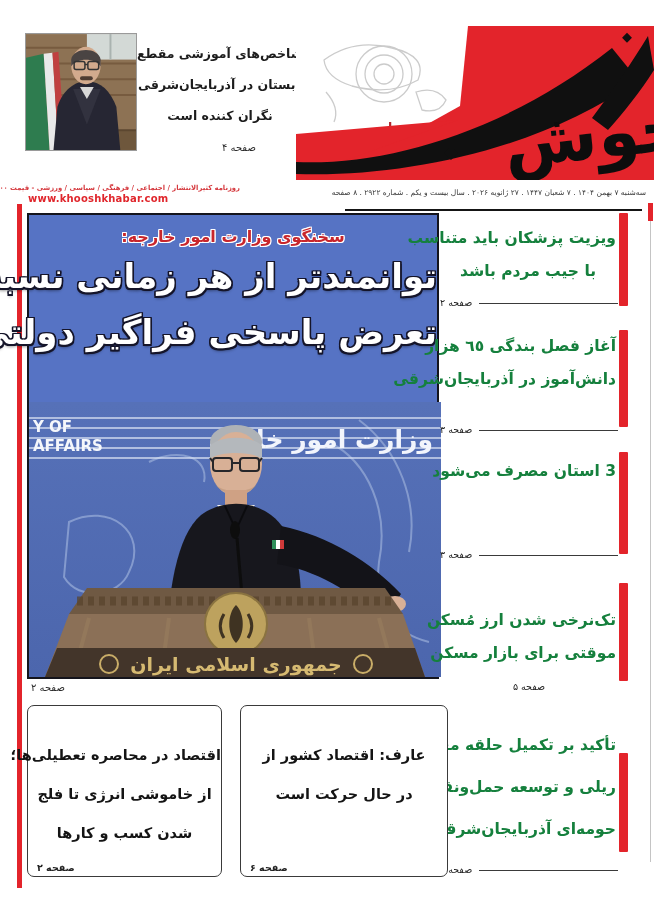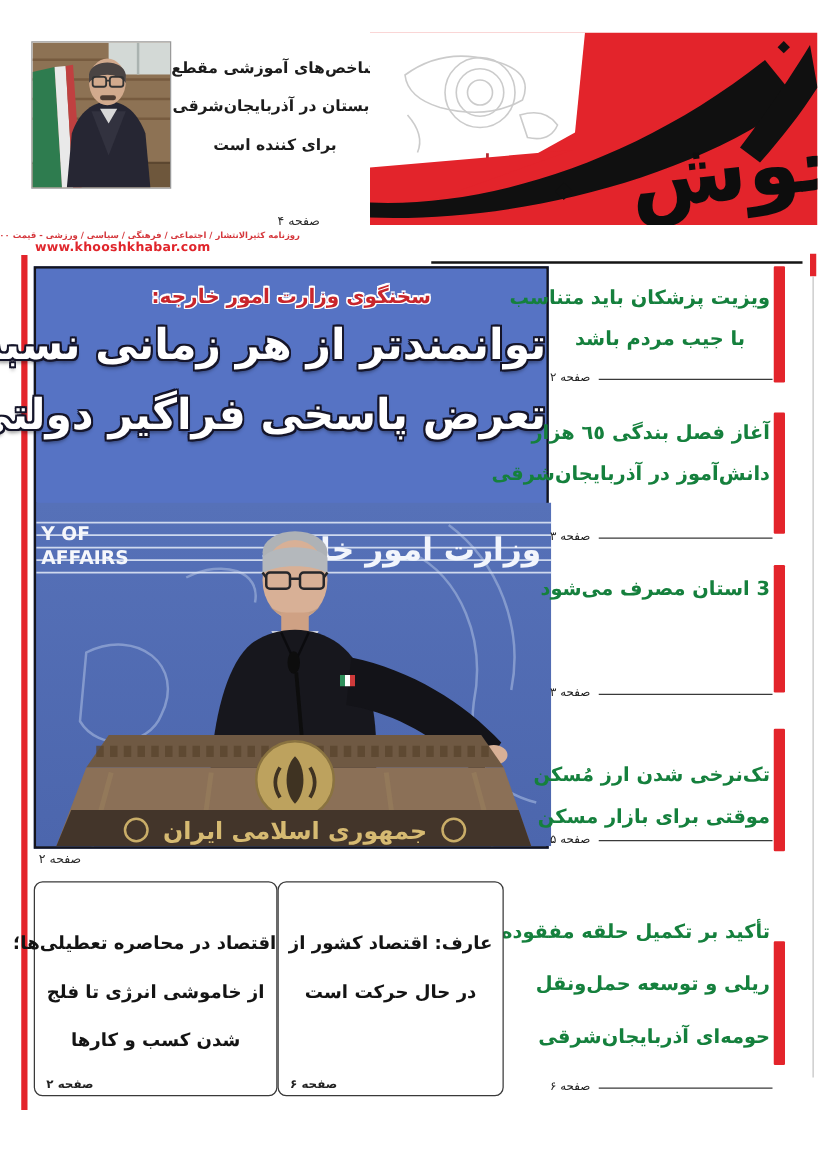--- a/index.html
+++ b/index.html
@@ -10,21 +10,21 @@
   }
   .abs { position:absolute; }
   .rtl { direction:rtl; }
 
   
   .tl-photo { left:25px; top:33px; width:112px; height:118px; border:1px solid #9a9a9a; }
   .tl-headline { left:136px; top:38px; width:168px; text-align:center;
     font-size:12.5px; font-weight:bold; color:#1c1c1c; }
   .tl-headline div { line-height:31px; white-space:nowrap; }
   .pg-ref { font-size:10px; color:#2b2b2b; }
-  .tl-pageref { left:222px; top:142px;margin-top:30px; }
+  .tl-pageref { left:222px; top:142px; }
   .masthead { left:296px; top:26px; width:358px; height:154px; }
   .pubinfo { left:26px; top:184px; width:214px; font-size:6.8px; font-weight:bold;
     color:#d5383d; text-align:center; white-space:nowrap; }
   .website { left:28px; top:193px; font-size:10px; font-weight:bold; color:#e0262c;
     text-decoration:none; letter-spacing:.2px; }
   .dateline { left:330px; top:188px; width:316px; font-size:7.5px; color:#3a3a3a;
     text-align:right; white-space:nowrap; }
   .dateline-rule { left:345px; top:209px; width:297px; height:2px; background:#151515; }
 
   
@@ -58,21 +58,21 @@
   .rc-foot .pg { font-size:9.5px; color:#222; white-space:nowrap; }
   .rc-foot .ln { flex:1; border-top:1.3px solid #3a3a3a; margin-top:2px; }
 
   
   .bbox { top:705px; height:172px; border:1.4px solid #3a3a3a; border-radius:7px;
     background:#fff; text-align:center; font-weight:bold; font-size:14.5px; color:#141414; }
   .bbox .lines { padding-top:30px; }
   .bbox .lines div { line-height:39px; white-space:nowrap; }
   .bbox .pg { position:absolute; left:9px; bottom:3px; font-size:9.5px; color:#222; }
   .bbox-left { left:27px;  width:195px; }
-  .bbox-mid  { left:222px; width:181px; }
+  .bbox-mid  { left:240px; width:208px; }
 </style>
 </head>
 <body>
 
 <div class="page">
 
   <div class="abs tl-photo">
     <svg viewBox="0 0 112 118" width="110" height="116">
       <rect width="112" height="118" fill="#8d7254"></rect>
       <g stroke="#775b3f" stroke-width="2">
@@ -102,21 +102,21 @@
           <line x1="60" y1="31" x2="63" y2="31"></line>
         </g>
         <rect x="55" y="43" width="13" height="4" rx="2" fill="#4e3c32"></rect>
       </g>
     </svg>
   </div>
 
   <div class="abs rtl tl-headline">
     <div>شاخص‌های آموزشی مقطع</div>
     <div>دبستان در آذربایجان‌شرقی</div>
-    <div>برای کننده است</div>
+    <div>نگران کننده است</div>
   </div>
   <div class="abs rtl pg-ref tl-pageref">صفحه ۴</div>
 
   <div class="abs masthead">
     <svg viewBox="0 0 358 154" width="358" height="154">
       <rect width="358" height="154" fill="#e3242b"></rect>
       <polygon points="0,0 172,0 164,80 128,100 0,114" fill="#ffffff"></polygon>
       <g stroke="#bfbfbf" fill="none" stroke-width="1.3" opacity="0.8">
         <circle cx="88" cy="48" r="28"></circle>
           <circle cx="88" cy="48" r="19"></circle>
@@ -132,20 +132,21 @@
         <path d="M296,92 C320,60 336,36 352,10 L358,44 C344,66 328,86 312,104 Z" fill="#101010"></path>
         <rect x="150" y="122" width="10" height="10" fill="#101010" transform="rotate(45 155 127)"></rect>
         <rect x="328" y="8" width="7" height="7" fill="#101010" transform="rotate(45 331 11)"></rect>
         <text x="300" y="132" text-anchor="middle" font-size="68" font-weight="bold" fill="#0d0d0d" font-family="DejaVu Sans, sans-serif" transform="rotate(-6 300 110)">خوش</text>
       </g>
     </svg>
   </div>
 
   <div class="abs rtl pubinfo">روزنامه کثیرالانتشار / اجتماعی / فرهنگی / سیاسی / ورزشی - قیمت ۱۰۰۰۰ تومان</div>
   <a class="abs website">www.khooshkhabar.com</a>
+  <div class="abs rtl dateline">سه‌شنبه ۷ بهمن ۱۴۰۴ . ۷ شعبان ۱۴۴۷ . ۲۷ ژانویه ۲۰۲۶ . سال بیست و یکم . شماره ۲۹۲۲ . ۸ صفحه</div>
   <div class="abs dateline-rule"></div>
 
   <div class="abs left-red-line"></div>
   <div class="abs right-red-cap"></div>
   <div class="abs right-gray-line"></div>
 
   <div class="abs main-box">
     <div class="lead-blue rtl">
       <div class="kicker">سخنگوی وزارت امور خارجه:</div>
       <div class="lead-h l1">توانمندتر از هر زمانی نسبت به‌هر</div>
@@ -251,21 +252,21 @@
   <div class="abs rc-foot" style="top:549px;">
     <span class="pg rtl">صفحه ۳</span>
     <span class="ln"></span>
   </div>
 
   <div class="abs rc-bar" style="top:583px;height:98px;"></div>
   <div class="abs rtl rc-item" style="top:604px;">
     <div>تک‌نرخی شدن ارز مُسکن</div>
     <div>موقتی برای بازار مسکن</div>
   </div>
-  <div class="abs rc-foot" style="top:666px;">
+  <div class="abs rc-foot" style="top:681px;flex-direction:column;">
     <span class="pg rtl">صفحه ۵</span>
     <span class="ln"></span>
   </div>
 
   <div class="abs rc-bar" style="top:753px;height:99px;"></div>
   <div class="abs rtl rc-item lh42" style="top:724px;">
     <div>تأکید بر تکمیل حلقه مفقوده</div>
     <div>ریلی و توسعه حمل‌ونقل</div>
     <div>حومه‌ای آذربایجان‌شرقی</div>
   </div>

